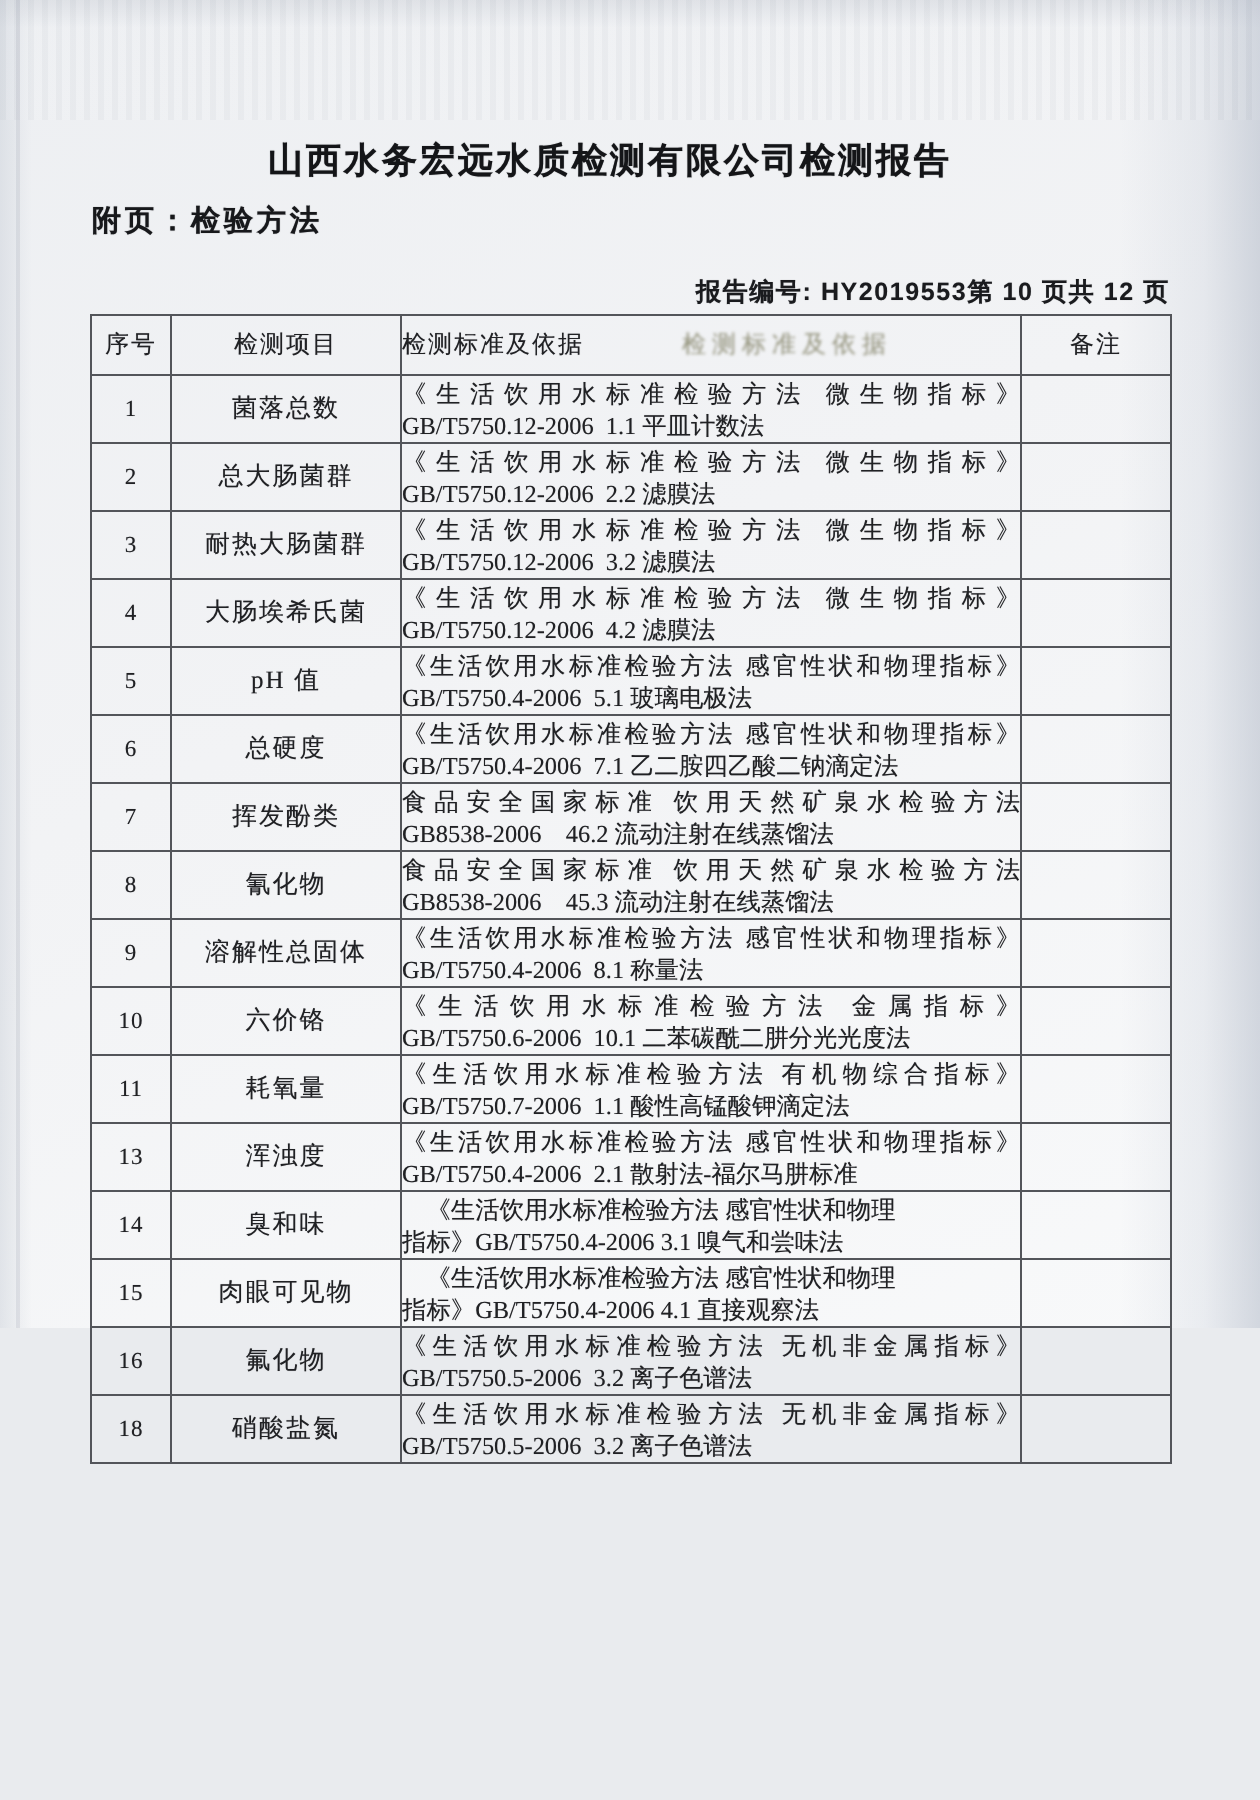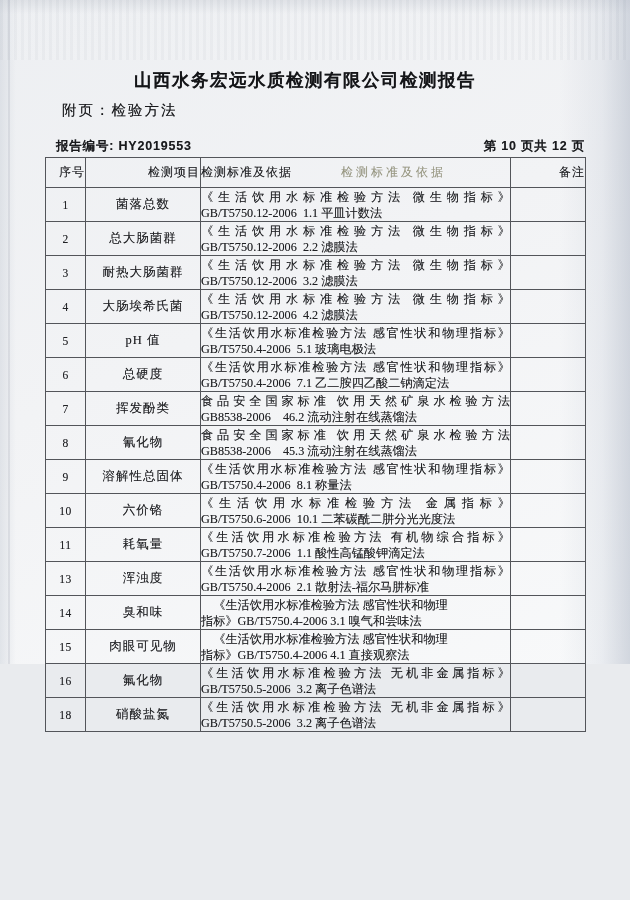--- a/index.html
+++ b/index.html
@@ -42,32 +42,31 @@
     font-weight: bold;
     font-size: 17.5px;
     letter-spacing: 1.5px;
     color: #141518;
     text-shadow: 0 0 0.5px rgba(20,21,24,0.55);
   }
   .subtitle {
     position: absolute;
     left: 46px; top: 101px;
     font-family: "Liberation Sans", "DejaVu Sans", sans-serif;
-    font-weight: normal;
+    font-weight: bold;
     font-size: 14.5px;
     letter-spacing: 2px;
     color: #17181b;
     text-shadow: 0 0 0.5px rgba(20,21,24,0.5);
-    margin-left: 16px;
   }
   .meta-row {
     position: absolute;
     left: 45px; top: 138px; width: 540px;
     display: flex;
-    justify-content: space-between;
+    justify-content: flex-end;
     align-items: baseline;
   }
   .report-no, .page-indicator {
     font-family: "Liberation Sans", "DejaVu Sans", sans-serif;
     font-weight: bold;
     font-size: 12.5px;
     letter-spacing: 0.8px;
     color: #1a1b1e;
     text-shadow: 0 0 0.4px rgba(20,21,24,0.45);
   }
@@ -84,21 +83,21 @@
   }
   table.methods th, table.methods td {
     border: 1px solid #53555a;
     padding: 0;
     overflow: hidden;
   }
   thead tr { height: 30px; }
   tbody tr { height: 34px; }
   tbody tr.short { height: 30px; }
   th { font-weight: normal; letter-spacing: 1px; }
-  th.h-no, th.h-item, th.h-note { text-align: right; }
+  th.h-no, th.h-item, th.h-note { text-align: center; }
   th.h-std { text-align: left; padding-left: 9px; position: relative; }
   .ghost {
     position: absolute;
     left: 140px; top: 6px;
     font-size: 12px;
     letter-spacing: 3px;
     color: rgba(148,146,92,0.45);
     filter: blur(0.7px);
     white-space: nowrap;
     pointer-events: none;

